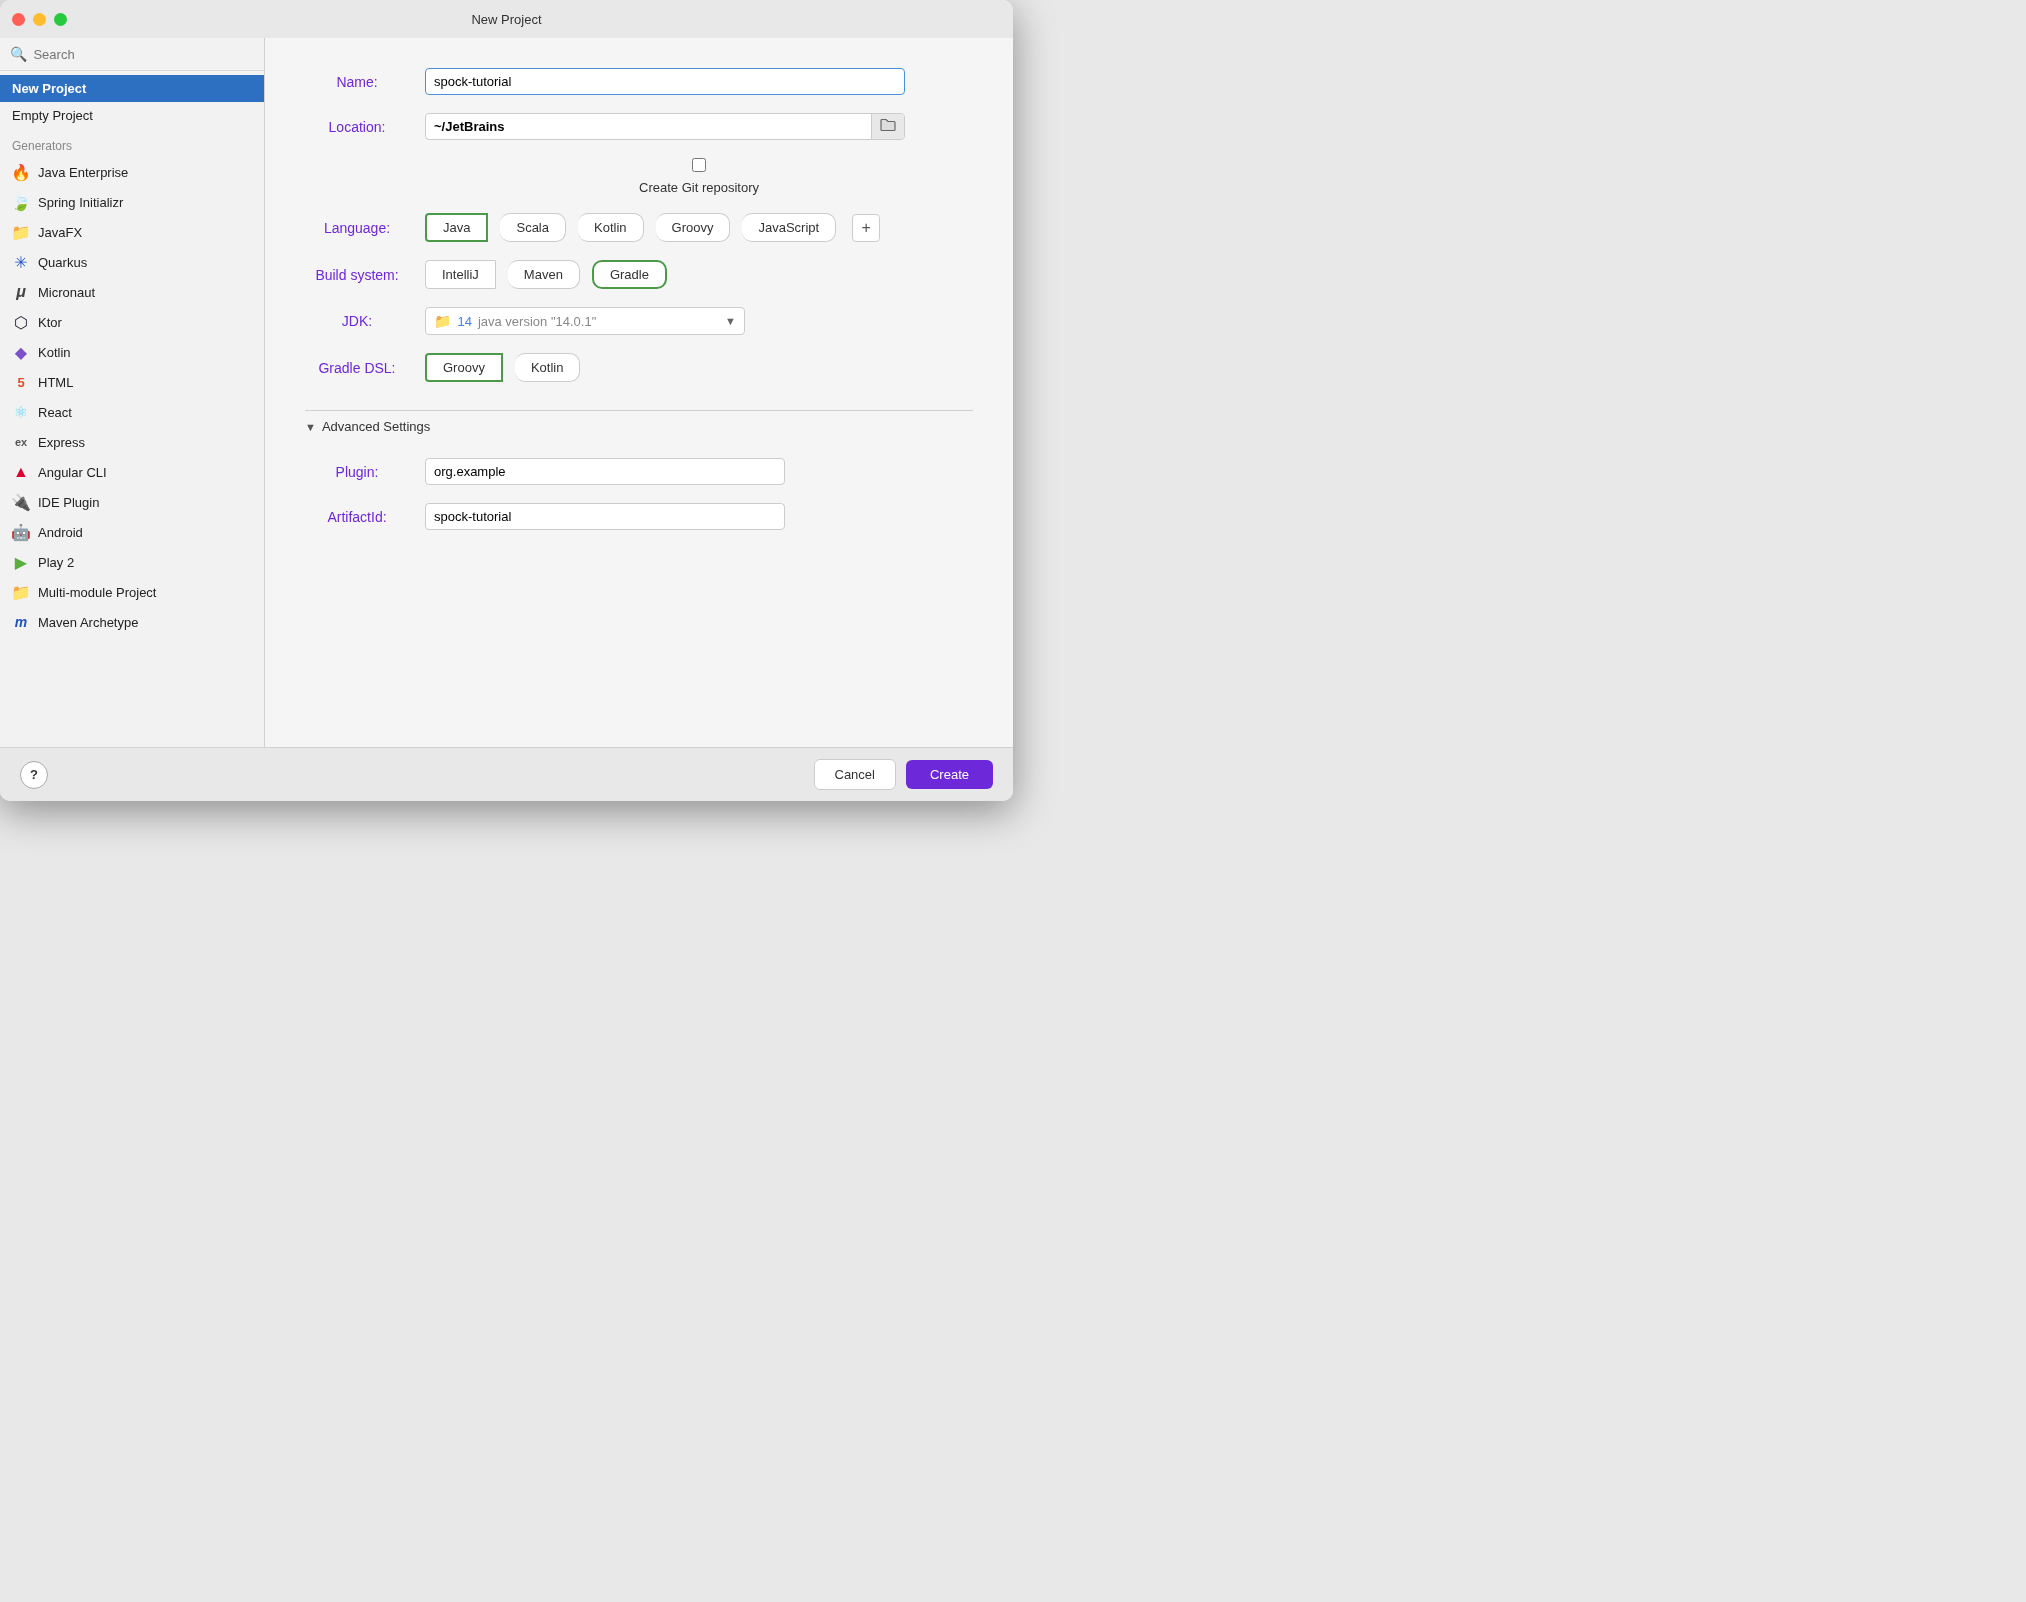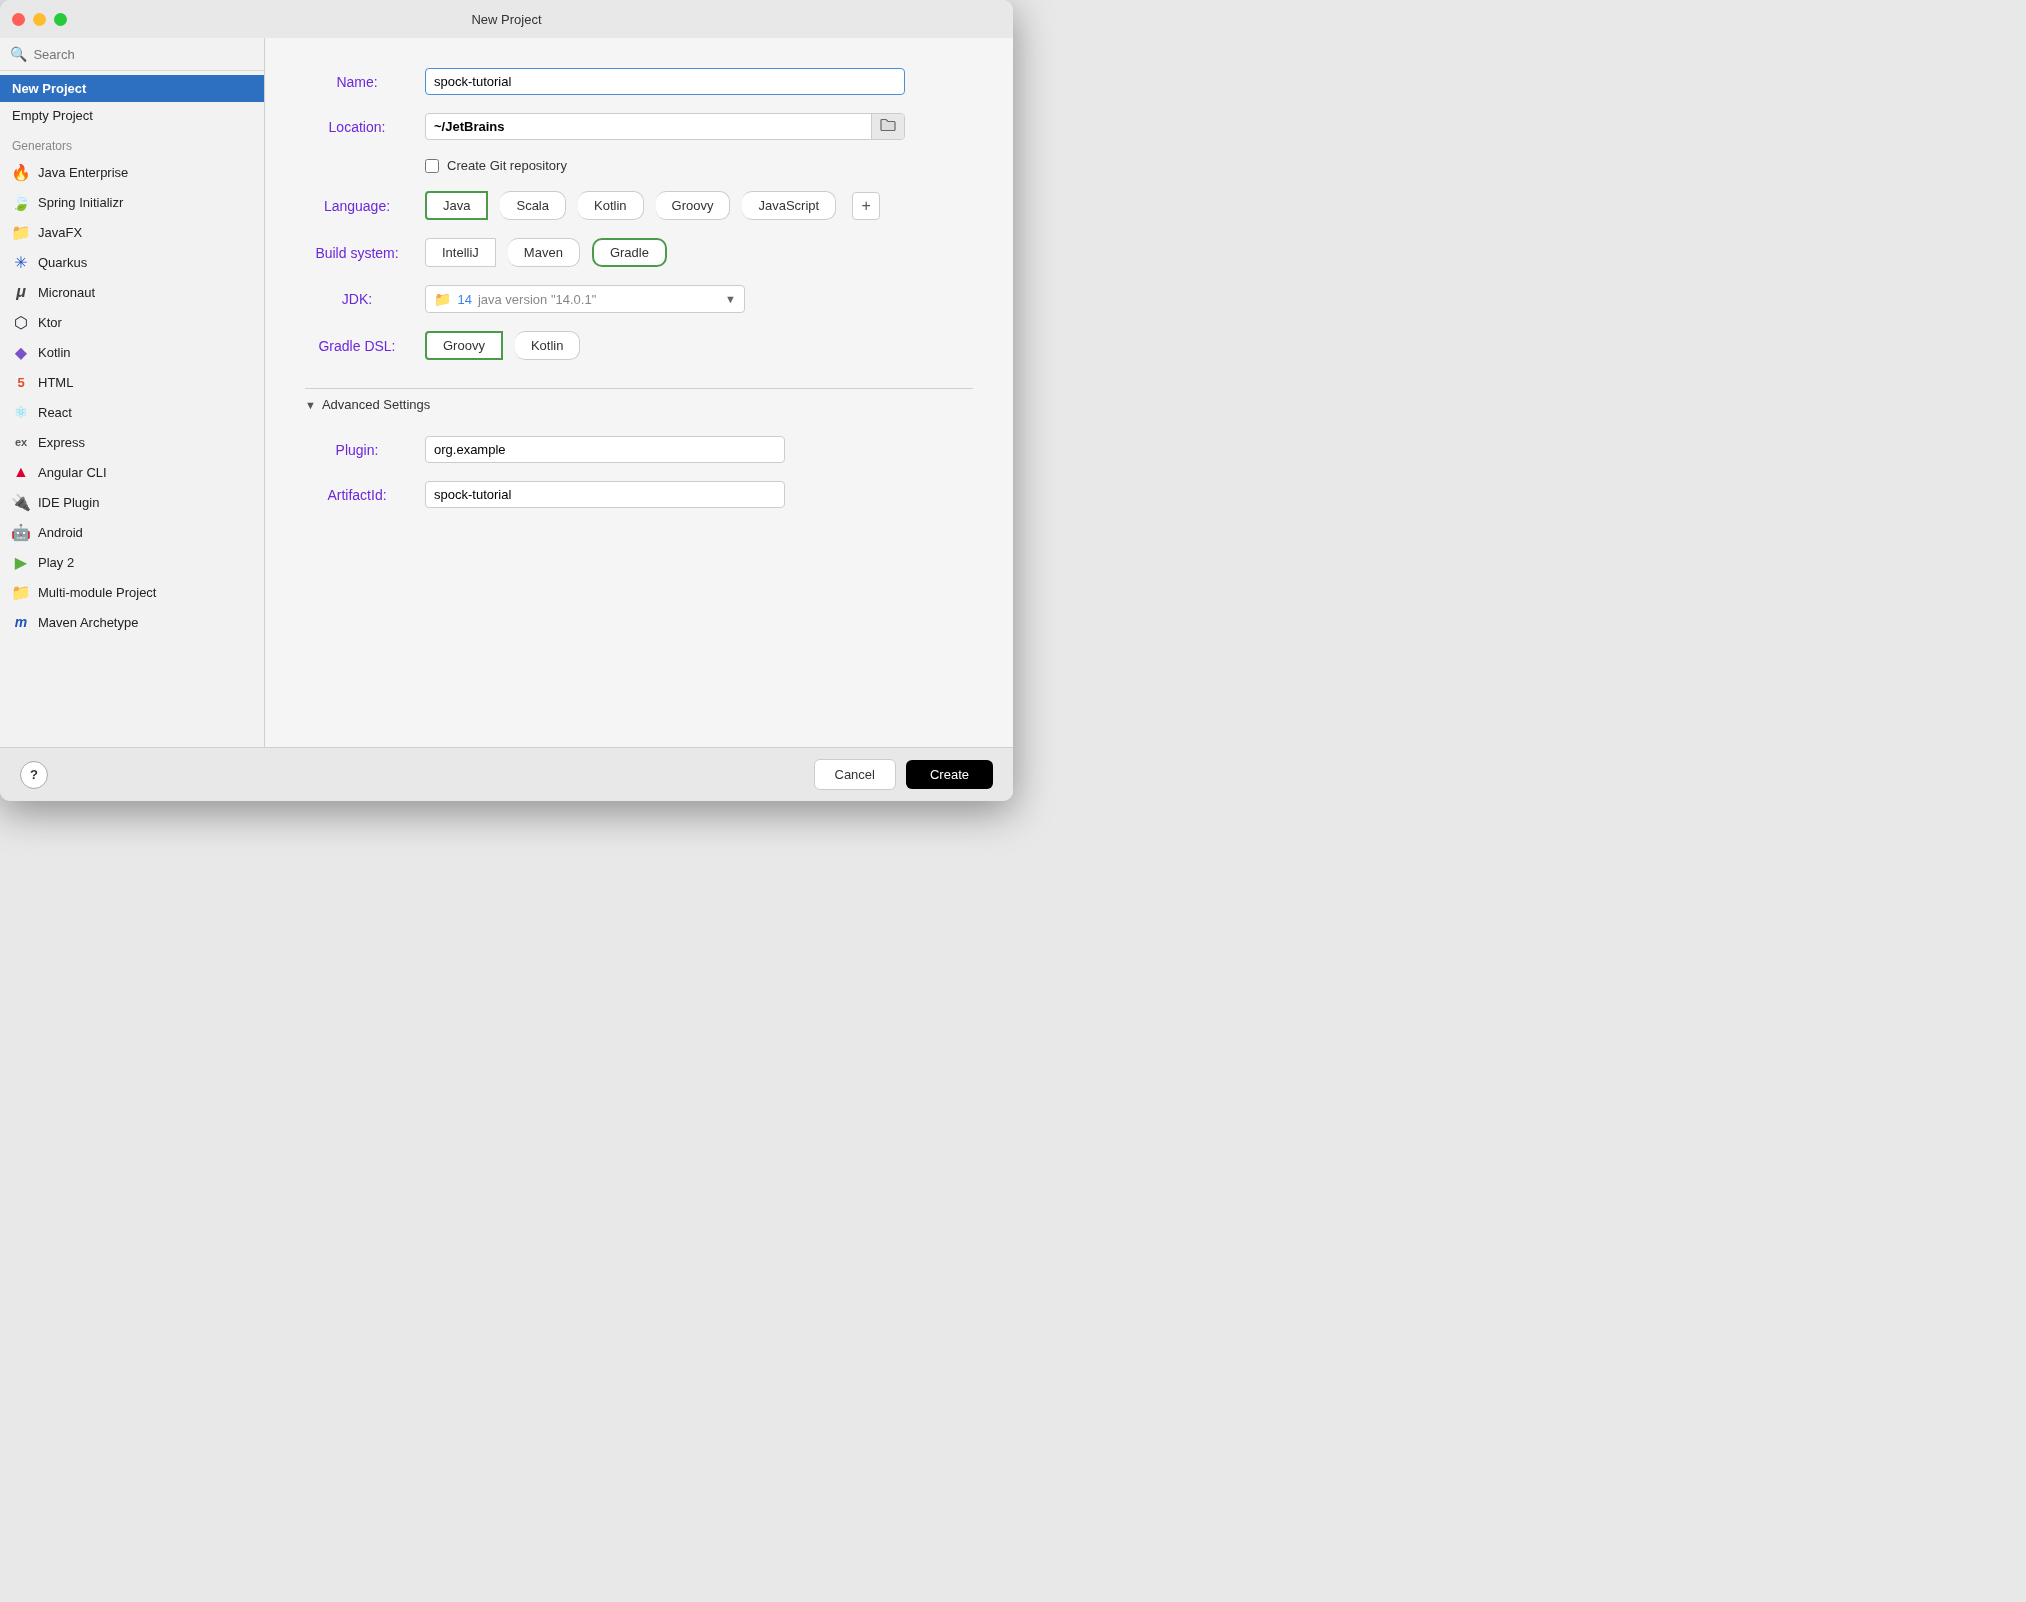--- a/index.html
+++ b/index.html
@@ -177,20 +177,21 @@
       color: #666;
       font-size: 14px;
       border-radius: 0 4px 4px 0;
     }
     .checkbox-row {
       display: flex;
       align-items: center;
       gap: 8px;
       margin-left: 120px;
       margin-bottom: 18px;
+      flex-direction: column;
     }
     .checkbox-row input[type="checkbox"] {
       width: 14px;
       height: 14px;
       cursor: pointer;
     }
     .checkbox-label {
       font-size: 13px;
       color: #333;
     }
@@ -338,21 +339,21 @@
       background: white;
       cursor: pointer;
       font-size: 13px;
       color: #333;
       margin-right: 10px;
     }
     .create-btn {
       padding: 7px 24px;
       border: none;
       border-radius: 6px;
-      background: #000000;
+      background: #6d28d9;
       color: white;
       font-size: 13px;
       font-weight: 500;
       cursor: pointer;
     }
     
     .icon-java { color: #e07c2e; }
     .icon-spring { color: #6aad3f; }
     .icon-javafx { color: #5577aa; }
     .icon-quarkus { color: #2255cc; }

